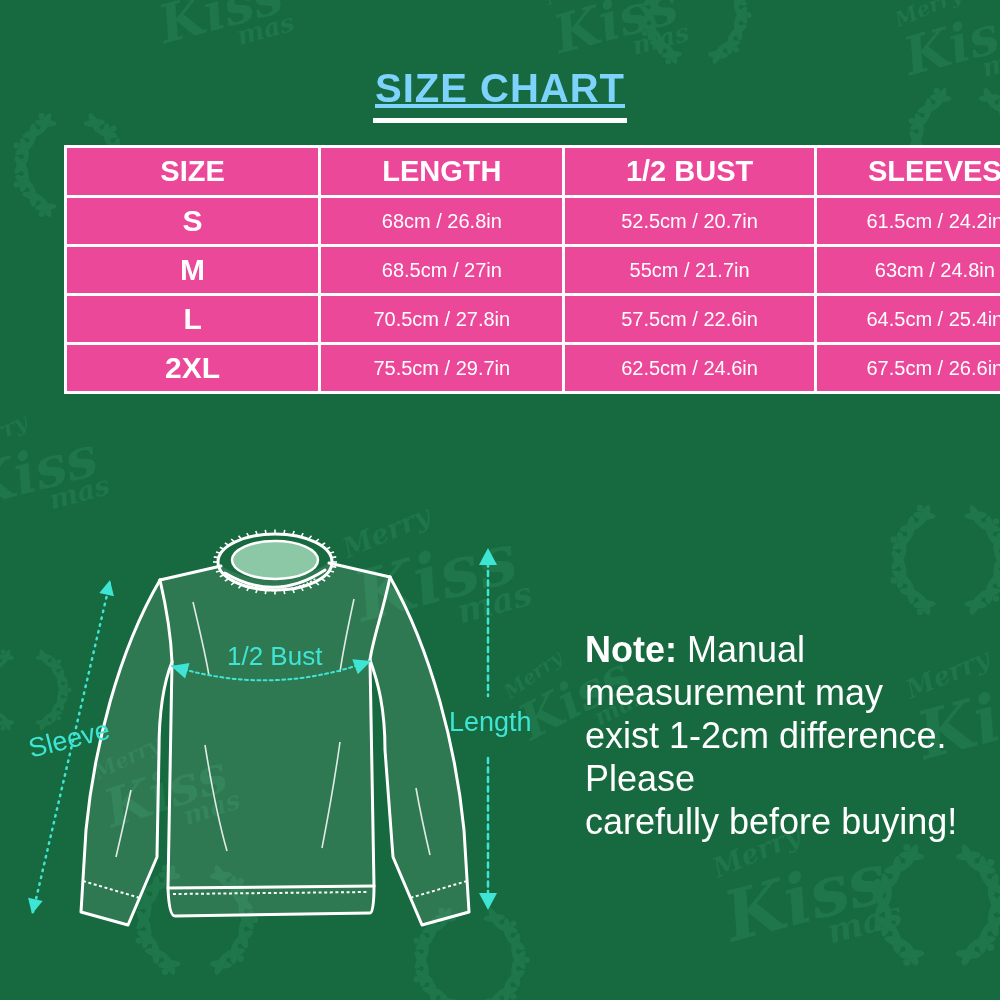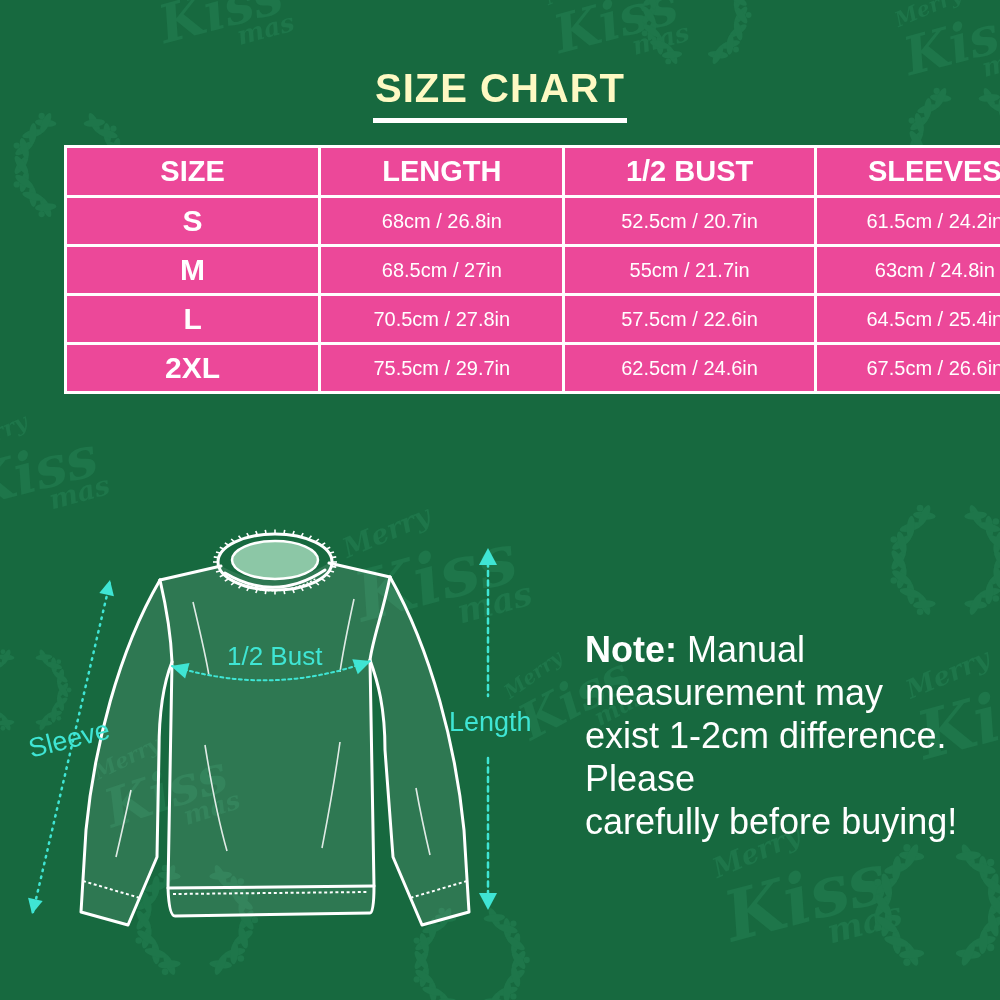--- a/index.html
+++ b/index.html
@@ -7,22 +7,22 @@
     width:1000px;height:1000px;position:relative;overflow:hidden;
     background:#17693F;
     font-family:"Liberation Sans", sans-serif;
   }
   svg.layer{position:absolute;left:0;top:0;pointer-events:none;}
   #pattern-layer{z-index:0;}
   #diagram{z-index:2;}
 
   #title-wrap{position:absolute;left:0;right:0;top:66px;text-align:center;z-index:3;}
   #title{
-    display:inline-block;color:#fef9c3;font-weight:bold;font-size:40px;letter-spacing:1px;
-    border-bottom:5px solid #fff;padding:0 2px 7px 2px;
+    display:inline-block;color:#7dd3fc;font-weight:bold;font-size:40px;letter-spacing:1px;
+    border-bottom:5px solid #fff;padding:0 2px 7px 2px;text-decoration:underline;
   }
 
   #size-table{
     position:absolute;left:64px;top:145px;width:992px;z-index:2;
     border-collapse:collapse;table-layout:fixed;background:#ec4899;
   }
   #size-table th,#size-table td{
     border:3px solid #ffffff;color:#fff;text-align:center;vertical-align:middle;
     padding:0;overflow:hidden;white-space:nowrap;
   }

